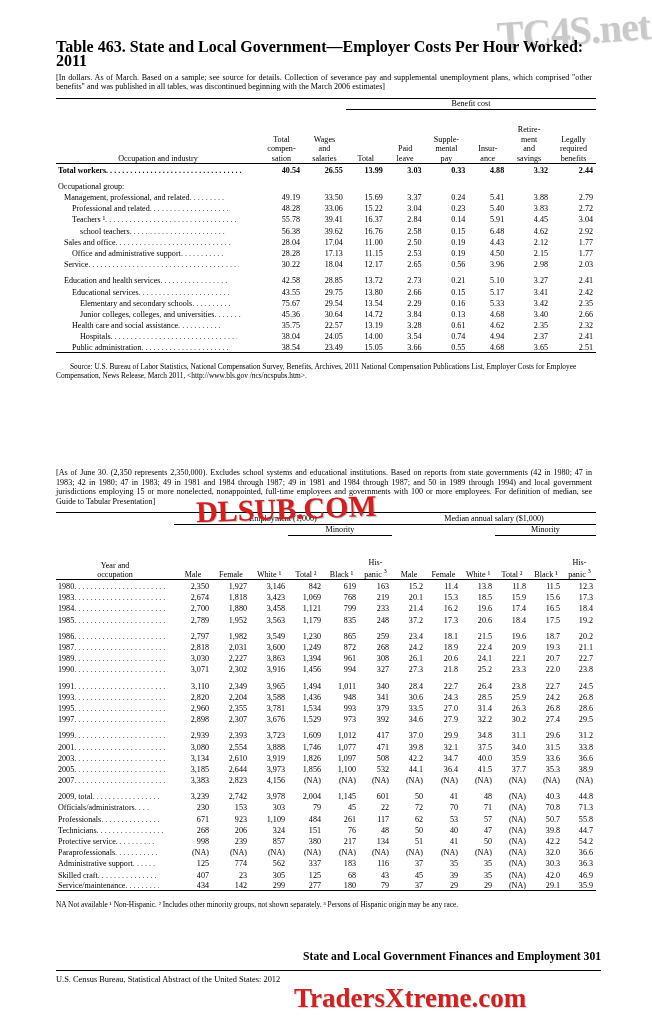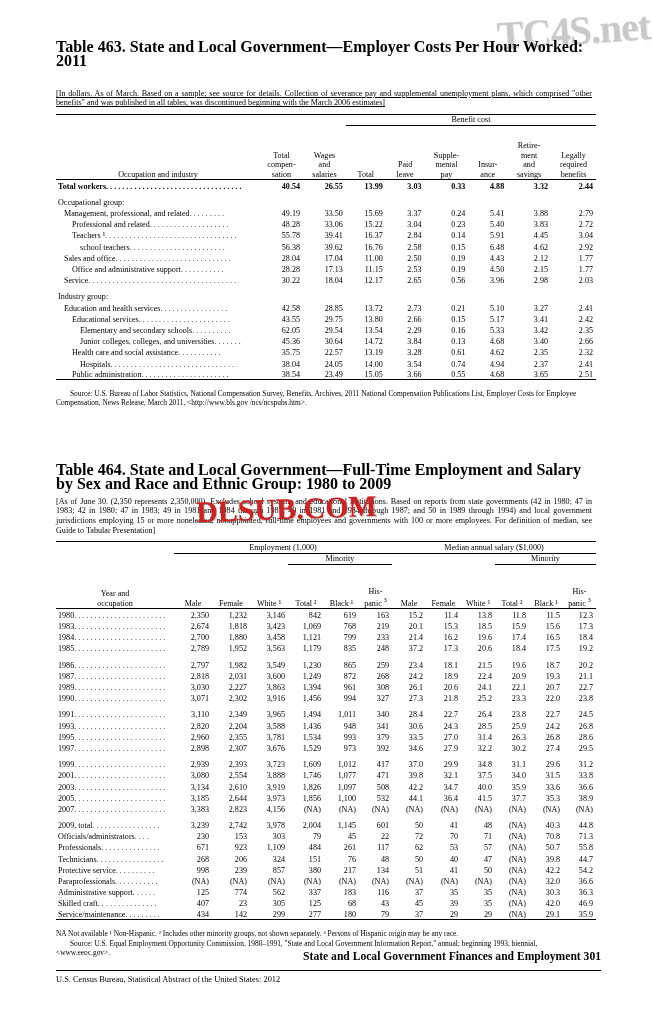--- a/index.html
+++ b/index.html
@@ -138,24 +138,25 @@
     padding-top: 4px;
   }
 </style>
 </head>
 <body>
 
 <div class="page">
 
   <div class="wm-tc4s">TC4S.net</div>
   <div class="wm-dlsub">DLSUB.COM</div>
+  <div class="wm-traders">TradersXtreme.com</div>
 
   <div id="t463">
     <div class="tbl-title">Table 463. State and Local Government—Employer Costs Per Hour Worked: 2011</div>
-    <div class="tbl-note" style="margin-top:20px;width:536px;text-decoration:underline;">[In dollars. As of March. Based on a sample; see source for details. Collection of severance pay and supplemental unemployment plans, which comprised "other benefits" and was published in all tables, was discontinued beginning with the March 2006 estimates]</div>
+    <div class="tbl-note" style="margin-top:4px;width:536px;">[In dollars. As of March. Based on a sample; see source for details. Collection of severance pay and supplemental unemployment plans, which comprised "other benefits" and was published in all tables, was discontinued beginning with the March 2006 estimates]</div>
 
     <table style="margin-top:6px;width:540px;">
       <colgroup>
         <col style="width:205px">
         <col style="width:44px">
         <col style="width:44px">
         <col style="width:41px">
         <col style="width:40px">
         <col style="width:45px">
         <col style="width:40px">
@@ -274,24 +275,20 @@
             <td class="num">2.65</td>
             <td class="num">0.56</td>
             <td class="num">3.96</td>
             <td class="num">2.98</td>
             <td class="num">2.03</td>
           </tr>
           <tr class="gaprow">
             <td colspan="9"></td>
           </tr>
           <tr class="rowh">
-            <td class="lbl">Industry group:</td>
-            <td colspan="8"></td>
-          </tr>
-          <tr class="rowh">
             <td class="lbl ind1"><span>Education and health services</span><span style="letter-spacing: 0px; white-space: nowrap; overflow: hidden; display: inline-block; max-width: 66.8px; vertical-align: bottom;"> . . . . . . . . . . . . . . . . . . . . . . . . . </span></td>
             <td class="num">42.58</td>
             <td class="num">28.85</td>
             <td class="num">13.72</td>
             <td class="num">2.73</td>
             <td class="num">0.21</td>
             <td class="num">5.10</td>
             <td class="num">3.27</td>
             <td class="num">2.41</td>
           </tr>
@@ -301,21 +298,21 @@
             <td class="num">29.75</td>
             <td class="num">13.80</td>
             <td class="num">2.66</td>
             <td class="num">0.15</td>
             <td class="num">5.17</td>
             <td class="num">3.41</td>
             <td class="num">2.42</td>
           </tr>
           <tr class="rowh">
             <td class="lbl ind3"><span>Elementary and secondary schools</span><span style="letter-spacing: 0px; white-space: nowrap; overflow: hidden; display: inline-block; max-width: 39.4px; vertical-align: bottom;"> . . . . . . . . . . . . . . . . . </span></td>
-            <td class="num">62.05</td>
+            <td class="num">75.67</td>
             <td class="num">29.54</td>
             <td class="num">13.54</td>
             <td class="num">2.29</td>
             <td class="num">0.16</td>
             <td class="num">5.33</td>
             <td class="num">3.42</td>
             <td class="num">2.35</td>
           </tr>
           <tr class="rowh">
             <td class="lbl ind3"><span>Junior colleges, colleges, and universities</span><span style="letter-spacing: 0px; white-space: nowrap; overflow: hidden; display: inline-block; vertical-align: bottom;"> . . . . . . . </span></td>
@@ -366,21 +363,20 @@
           </tr>
         </tbody>
     </table>
 
     <div class="fn" style="margin-top:7px;width:536px;">
       <div style="text-indent:14px;margin-top:1px;">Source: U.S. Bureau of Labor Statistics, National Compensation Survey, Benefits, Archives, 2011 National Compensation Publications List, Employer Costs for Employee Compensation, News Release, March 2011, &lt;http://www.bls.gov /ncs/ncspubs.htm&gt;.</div>
     </div>
   </div>
 
   <div id="t464">
-    <div class="tbl-title">Table 464. State and Local Government—Full-Time Employment and Salary by Sex and Race and Ethnic Group: 1980 to 2009</div>
     <div class="tbl-note" style="margin-top:5px;width:536px;">[As of June 30. (2,350 represents 2,350,000). Excludes school systems and educational institutions. Based on reports from state governments (42 in 1980; 47 in 1983; 42 in 1980; 47 in 1983; 49 in 1981 and 1984 through 1987; 49 in 1981 and 1984 through 1987; and 50 in 1989 through 1994) and local government jurisdictions employing 15 or more nonelected, nonappointed, full-time employees and governments with 100 or more employees. For definition of median, see Guide to Tabular Presentation]</div>
 
     <table style="margin-top:6px;width:540px;">
       <colgroup>
         <col style="width:118px">
         <col style="width:38px">
         <col style="width:38px">
         <col style="width:38px">
         <col style="width:36px">
         <col style="width:35px">
@@ -418,21 +414,21 @@
         <td class="hd rule-bot">White ¹</td>
         <td class="hd rule-bot">Total ²</td>
         <td class="hd rule-bot">Black ¹</td>
         <td class="hd rule-bot">His-<br>panic <span class="sup">3</span></td>
       </tr>
       </tbody>
         <tbody id="t464body">
           <tr class="rowh">
             <td class="lbl"><span>1980</span><span style="white-space: nowrap; overflow: hidden; display: inline-block; max-width: 94px; vertical-align: bottom;"> . . . . . . . . . . . . . . . . . . . . . . . . . . . . . . . . . . . . . . . . </span></td>
             <td class="num">2,350</td>
-            <td class="num">1,232</td>
+            <td class="num">1,927</td>
             <td class="num">3,146</td>
             <td class="num">842</td>
             <td class="num">619</td>
             <td class="num">163</td>
             <td class="num">15.2</td>
             <td class="num">11.4</td>
             <td class="num">13.8</td>
             <td class="num">11.8</td>
             <td class="num">11.5</td>
             <td class="num">12.3</td>
@@ -825,21 +821,20 @@
             <td class="num">35.9</td>
           </tr>
           <tr>
             <td colspan="13" class="rule-top" style="height: 2px;"></td>
           </tr>
         </tbody>
     </table>
 
     <div class="fn" style="margin-top:7px;width:536px;">
       <div>NA Not available ¹ Non-Hispanic. ² Includes other minority groups, not shown separately. ³ Persons of Hispanic origin may be any race.</div>
-      <div style="text-indent:14px;margin-top:1px;">Source: U.S. Equal Employment Opportunity Commission, 1980–1991, "State and Local Government Information Report," annual; beginning 1993, biennial, &lt;www.eeoc.gov&gt;.</div>
     </div>
   </div>
 
   <div class="footer">
     <div class="footer-right">State and Local Government Finances and Employment   301</div>
     <div class="footer-left">U.S. Census Bureau, Statistical Abstract of the United States: 2012</div>
   </div>
 
 </div>
 

